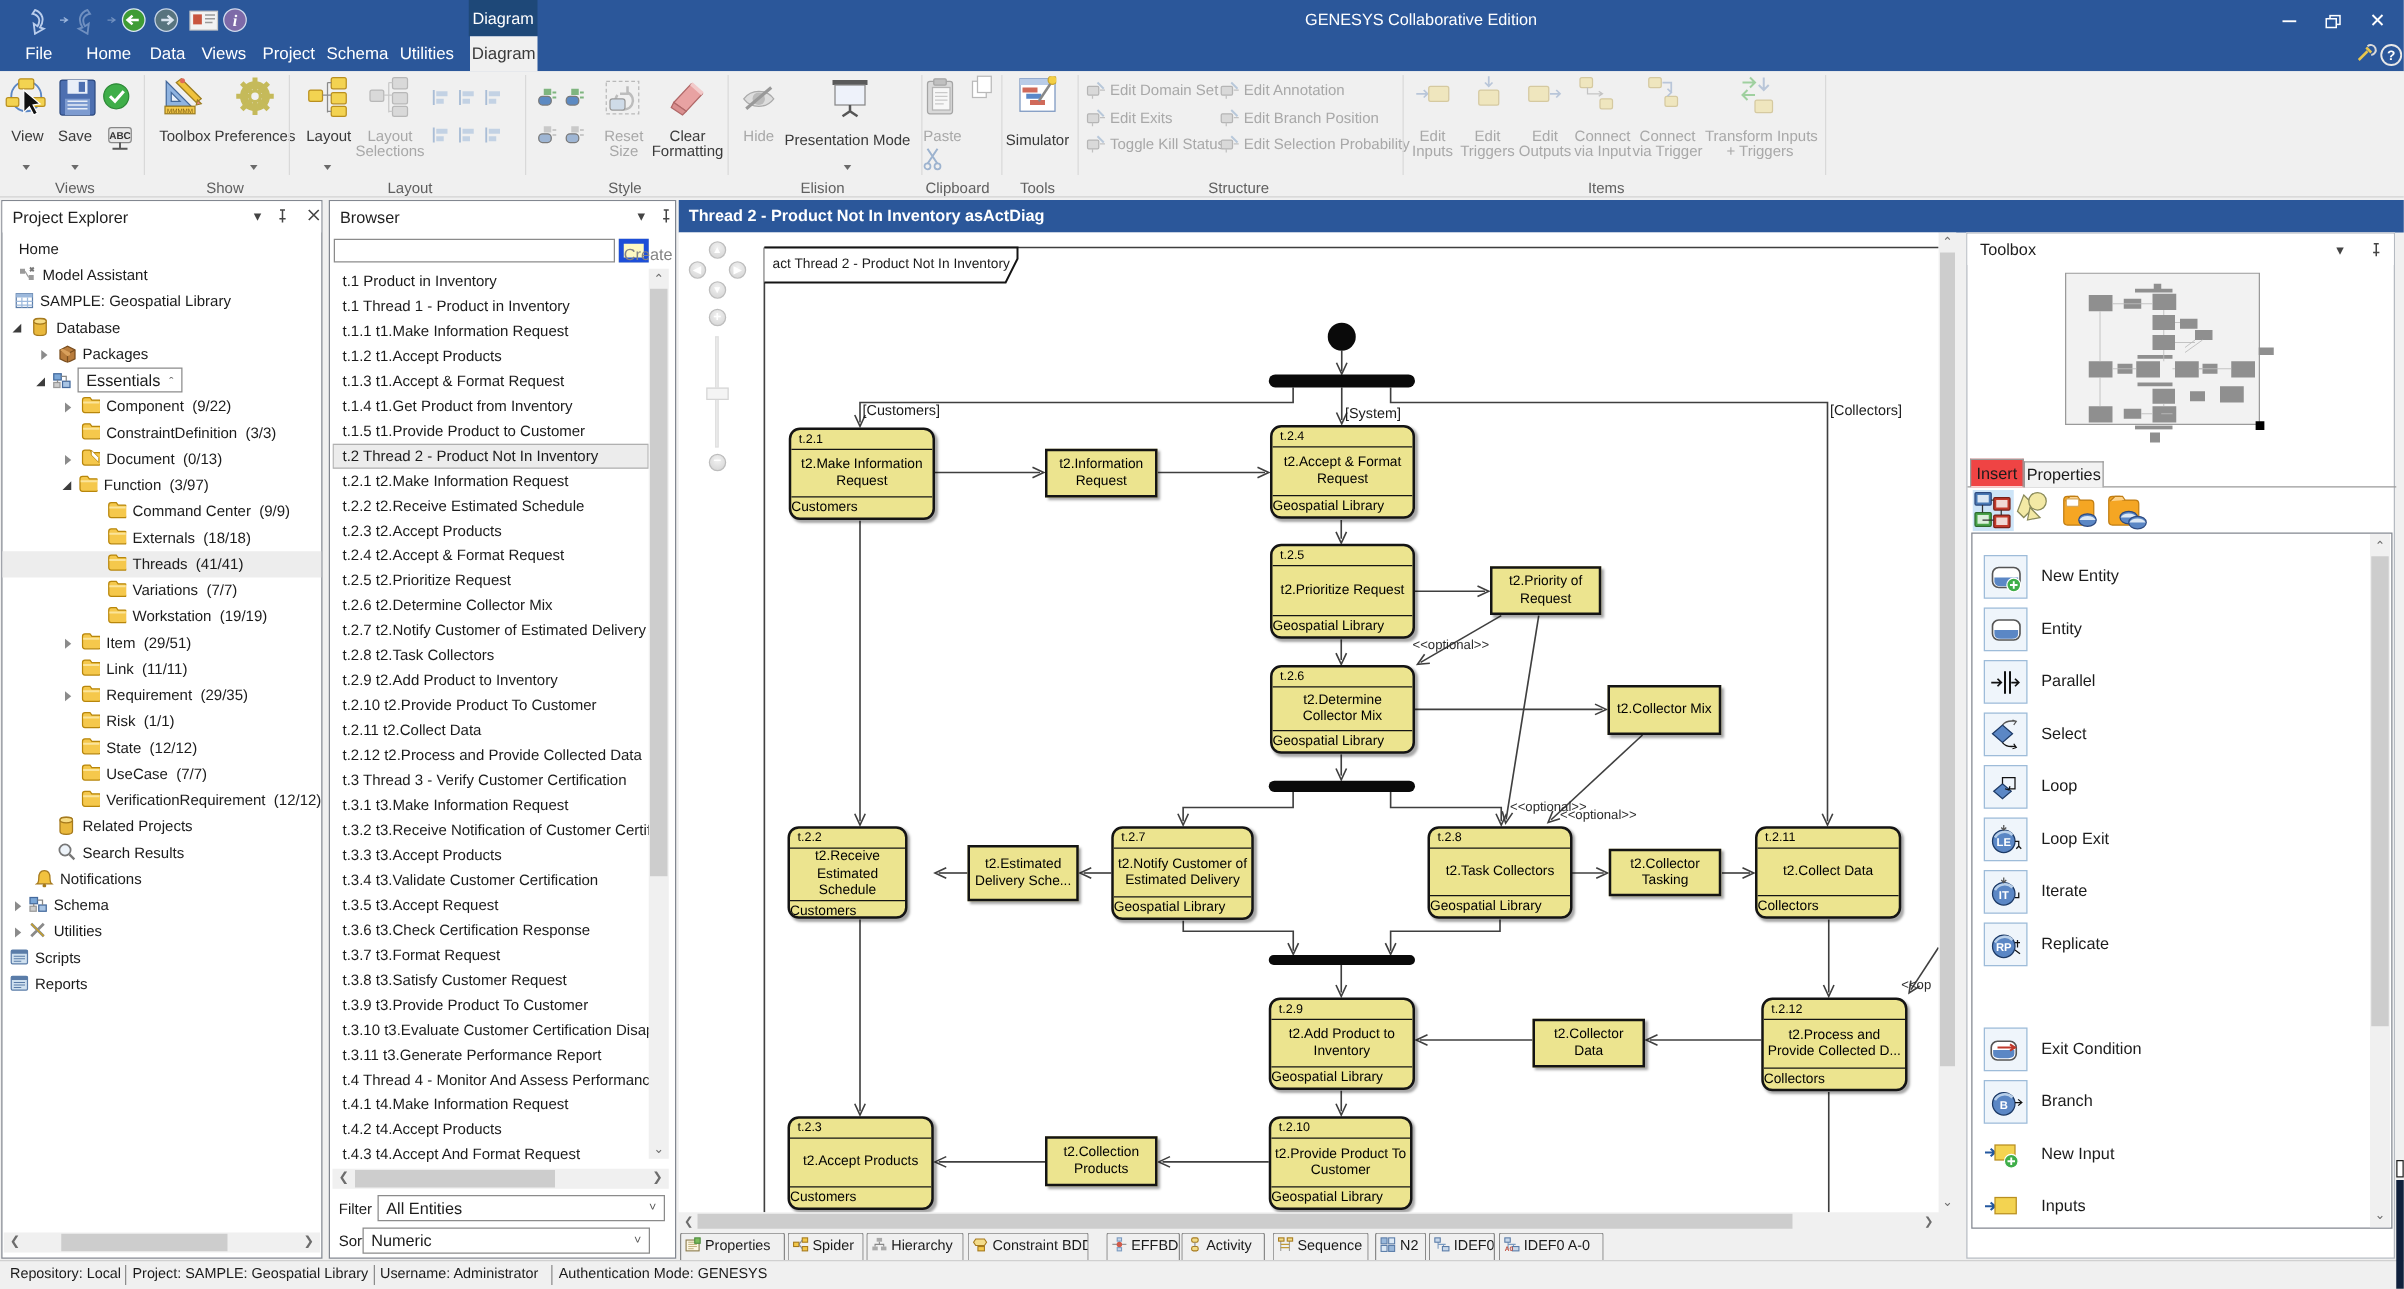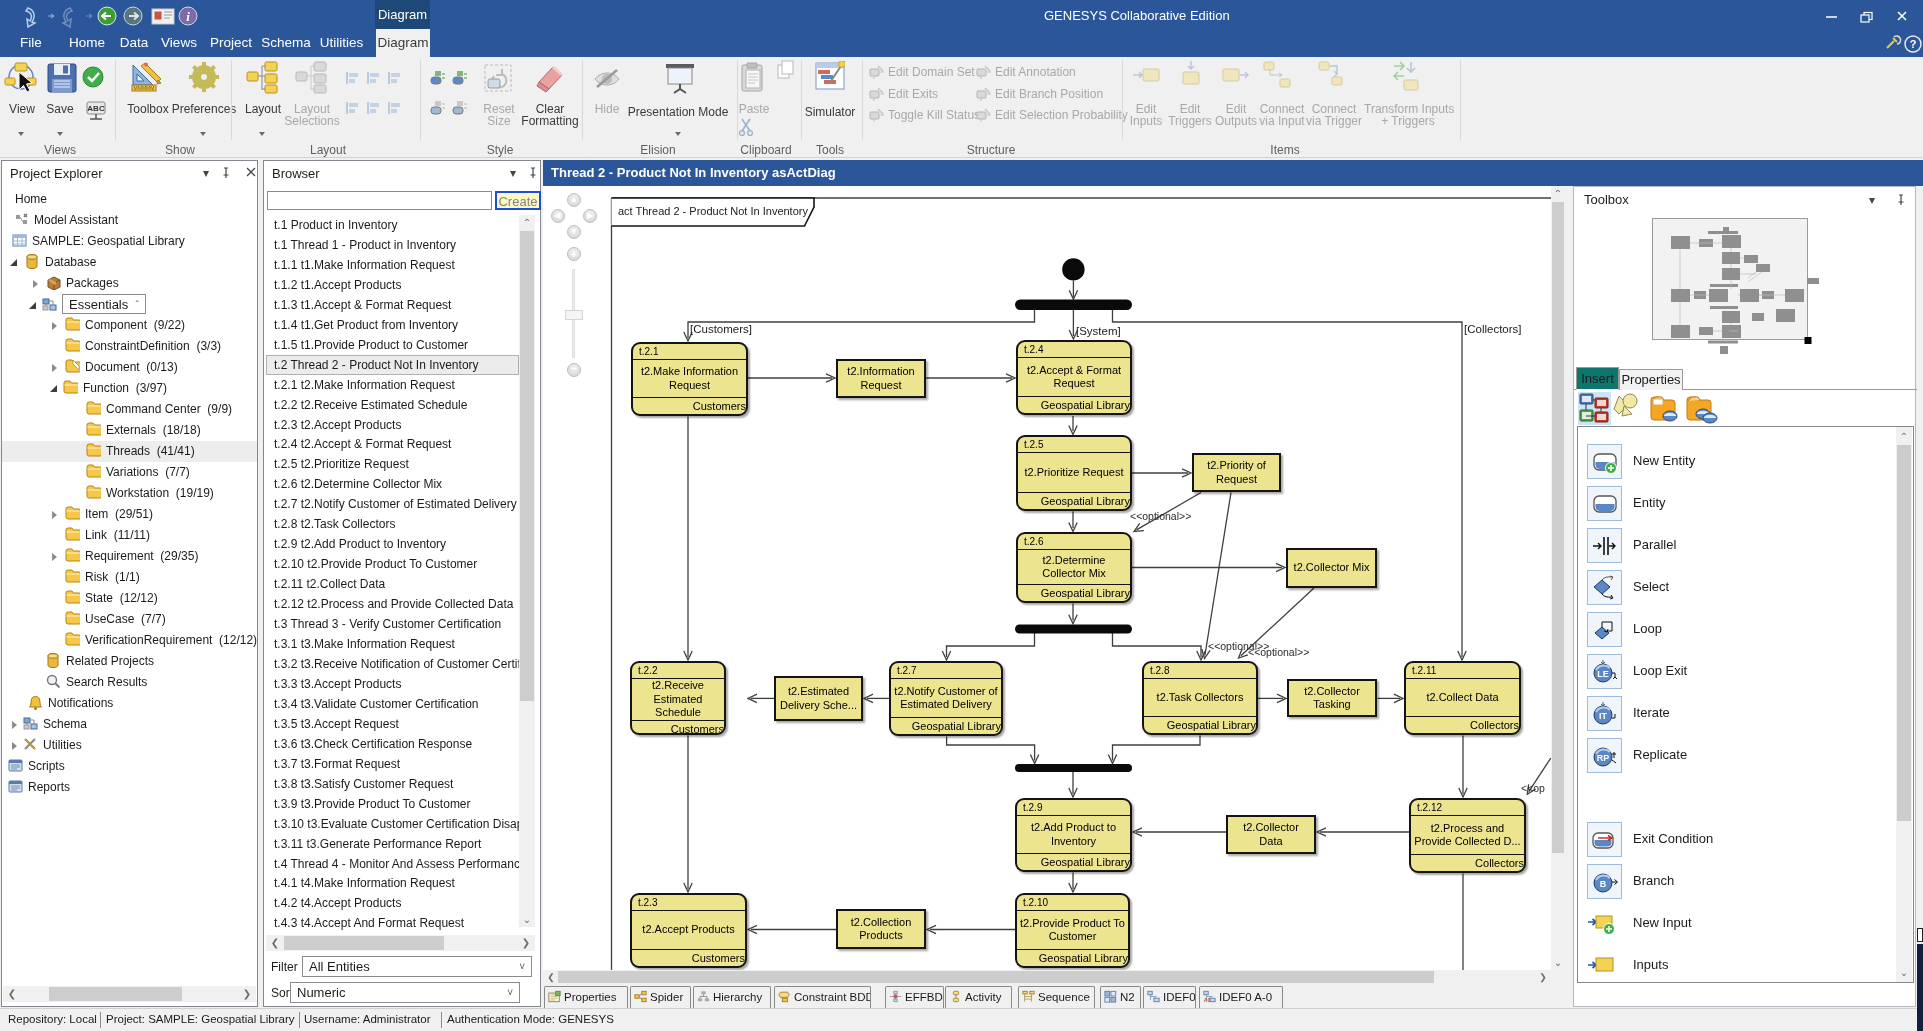--- a/index.html
+++ b/index.html
@@ -24,21 +24,21 @@
 .brow{height:19.96px;line-height:19.96px;font-size:12px;color:#1b1b1b;white-space:nowrap;padding-left:7px;border:1px solid transparent}
 .bsel{background:#ececec;border:1px solid #b0b0b0}
 .exp-c{display:inline-block;width:0;height:0;border-top:4.5px solid transparent;border-bottom:4.5px solid transparent;border-left:5.5px solid #8b8b8b;vertical-align:middle}
 .exp-o{display:inline-block;width:0;height:0;border-bottom:7px solid #3c3c3c;border-left:7px solid transparent;vertical-align:middle}
 .scv{background:#f0f0f0}
 .sct{background:#cdcdcd}
 .sar{color:#6d6d6d;font-size:10px;text-align:center;font-family:"Liberation Sans",sans-serif}
 .yb{position:absolute;background:#ece48f;border:2px solid #141414;border-radius:9px;box-shadow:2px 2px 2px rgba(0,0,0,.35);display:flex;flex-direction:column;overflow:hidden}
 .yb .h{height:16px;border-bottom:1.5px solid #141414;font-size:10px;padding-left:6px;line-height:16px;flex:none}
 .yb .m{flex:1;display:flex;align-items:center;justify-content:center;text-align:center;font-size:11px;line-height:13.5px;padding:0 1px}
-.yb .f{height:17px;border-top:1.5px solid #141414;text-align:right;font-size:11px;line-height:16px;flex:none}
+.yb .f{height:17px;border-top:1.5px solid #141414;text-align:left;font-size:11px;line-height:16px;flex:none}
 .sb{position:absolute;background:#ece48f;border:2px solid #141414;box-shadow:2px 2px 2px rgba(0,0,0,.35);display:flex;align-items:center;justify-content:center;text-align:center;font-size:11px;line-height:13.5px}
 .clbl{position:absolute;font-size:11.5px;color:#1b1b1b;white-space:nowrap}
 .opt{position:absolute;font-size:10.5px;color:#2b2b2b;white-space:nowrap}
 .navc{position:absolute;width:14px;height:14px;border-radius:50%;background:radial-gradient(circle at 50% 35%,#f2f2f2,#d2d2d2);border:1px solid #bdbdbd}
 .navg{position:absolute;color:#fff;font-size:9px;line-height:12px;width:14px;text-align:center;font-weight:bold}
 .dtab{position:absolute;top:2px;height:22px;background:#f0f0f0;border:1px solid #898989;border-bottom:none;font-size:11.5px;color:#1b1b1b;line-height:21px;white-space:nowrap;padding:0 2px 0 3px;border-radius:2px 2px 0 0;overflow:hidden}
 .ti{display:inline-block;vertical-align:-2px;margin-right:3px}
 .stxt{font-size:12px;color:#1b1b1b;white-space:nowrap}
 .tlrow{position:absolute;left:0;width:100%;height:42px}
 .tlbox{position:absolute;left:9px;top:3px;width:35px;height:35px;background:#eff5fb;border:1px solid #9ebcd9;display:flex;align-items:center;justify-content:center}
@@ -497,21 +497,21 @@
     </div>
   </div>
 <div class="ab panel" style="left:263px;top:160px;width:278px;height:847px">
     <div class="ab phdr">Browser</div>
     <div class="ab pico" style="left:246px;top:0;line-height:25px">▾</div>
     <svg class="ab" style="left:266px;top:6px" width="34" height="13" viewBox="0 0 34 13">
       <path d="M3 1 v7 M0.5 8 h5 M3 8 v3 M1 1 h4" stroke="#444" stroke-width="1.2" fill="none"></path>
       <path d="M24 1 l8 8 M32 1 l-8 8" stroke="#444" stroke-width="1.3"></path>
     </svg>
     <div class="ab cbx" style="left:3px;top:30px;width:225px;height:19px"></div>
-    <div class="ab" style="left:231px;top:30px;width:46px;height:19px;background:#fef9c3;border:2px solid #1d4ed8;color:#838383;font-size:13px;text-align:center;line-height:18px">Create</div>
+    <div class="ab" style="left:231px;top:30px;width:24px;height:19px;background:#fef9c3;border:4px solid #1d4ed8;color:#838383;font-size:13px;text-align:center;line-height:18px">Create</div>
     <div class="ab" style="left:2px;top:54px;width:253px;height:720px;overflow:hidden">
       <div class="brow">t.1 Product in Inventory</div>
       <div class="brow">t.1 Thread 1 - Product in Inventory</div>
       <div class="brow">t.1.1 t1.Make Information Request</div>
       <div class="brow">t.1.2 t1.Accept Products</div>
       <div class="brow">t.1.3 t1.Accept &amp; Format Request</div>
       <div class="brow">t.1.4 t1.Get Product from Inventory</div>
       <div class="brow">t.1.5 t1.Provide Product to Customer</div>
       <div class="brow bsel">t.2 Thread 2 - Product Not In Inventory</div>
       <div class="brow">t.2.1 t2.Make Information Request</div>
@@ -893,21 +893,21 @@
       <rect x="70" y="107" width="19" height="13" fill="#8f8f8f"></rect>
       <rect x="56" y="122.5" width="30" height="3" fill="#8f8f8f"></rect>
       <rect x="68" y="128" width="8" height="8" fill="#8f8f8f"></rect>
       <rect x="155" y="60" width="12" height="6" fill="#8f8f8f"></rect>
       <g stroke="#bbb" stroke-width="0.7" fill="none">
         <path d="M28 31 v40 M28 84 v23 M38 25 h32 M38 77 h19 M86 77 h2 M107 77 h3 M79 30 v4 M79 46 v4 M79 62 v9 M79 105 v2 M88 40 h4 M88 56 h16 M107 77 h26 M79 93 v0 M86 113 h-9 M61 113 h9 M96 64 l14 -10 M96 60 l8 -6"></path>
       </g>
       <rect x="152.5" y="119" width="7" height="7" fill="#000"></rect>
     </svg>
     <div class="ab" style="left:0px;top:202px;width:343px;height:1px;background:#9a9a9a"></div>
-    <div class="ab" style="left:2px;top:180px;width:43px;height:23px;background:#0f766e;border:1px solid #9a9a9a;border-bottom:1px solid #fff;font-size:13px;text-align:center;line-height:22px;color:#1b1b1b;z-index:2">Insert</div>
+    <div class="ab" style="left:2px;top:180px;width:43px;height:23px;background:#ef4444;border:1px solid #9a9a9a;border-bottom:1px solid #fff;font-size:13px;text-align:center;line-height:22px;color:#1b1b1b;z-index:2">Insert</div>
     <div class="ab" style="left:45px;top:182px;width:64px;height:21px;background:#f2f2f2;border:1px solid #9a9a9a;border-bottom:none;font-size:13px;text-align:center;line-height:20px;color:#1b1b1b">Properties</div>
     <svg class="ab" style="left:4px;top:205px" width="145" height="33" viewBox="0 0 145 33">
 <rect x="0" y="0" width="33" height="33" fill="#cde4f7"></rect>
 <rect x="2" y="2" width="13" height="10" rx="1" fill="#4a7ab5" stroke="#2d4a80"></rect>
       <rect x="4" y="4" width="9" height="6" fill="#dce8f4"></rect>
 <rect x="17" y="6" width="13" height="10" rx="1" fill="#c0392b" stroke="#7a2018"></rect>
       <rect x="19" y="8" width="9" height="6" fill="#f0d8d4"></rect>
 <rect x="2" y="18" width="13" height="11" rx="1" fill="#4aa54a" stroke="#2d6a2d"></rect>
       <rect x="4" y="20" width="9" height="7" fill="#dcf0dc"></rect>
 <rect x="17" y="20" width="13" height="10" rx="1" fill="#c0392b" stroke="#7a2018"></rect>

